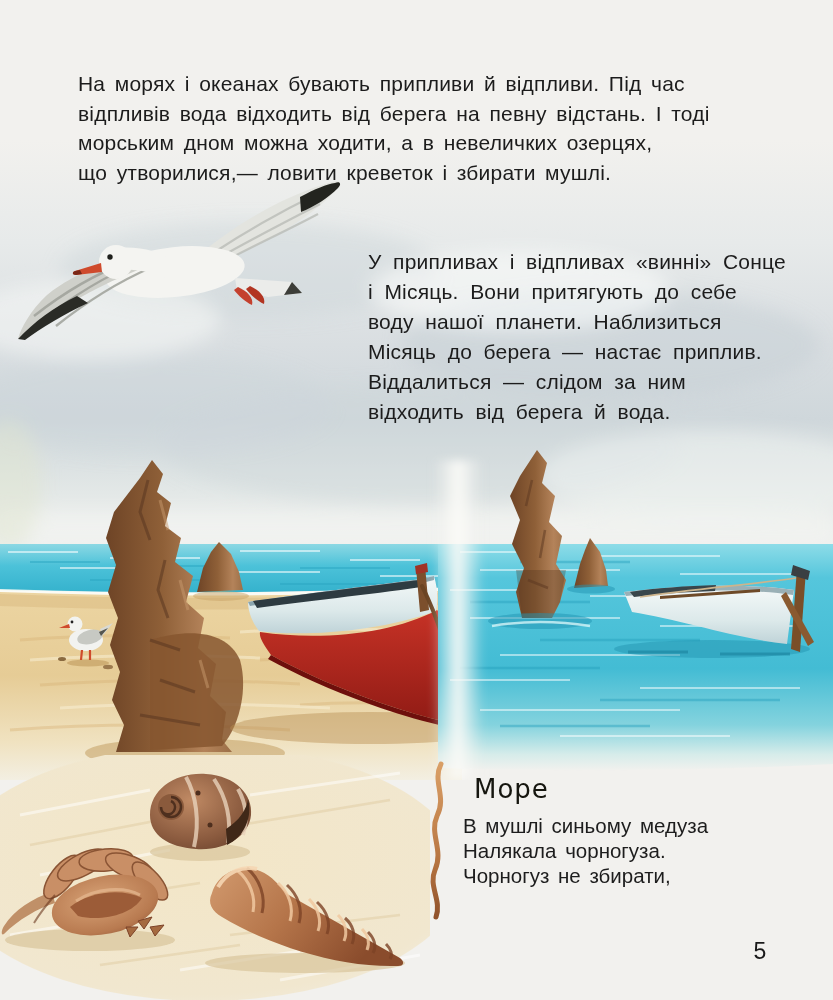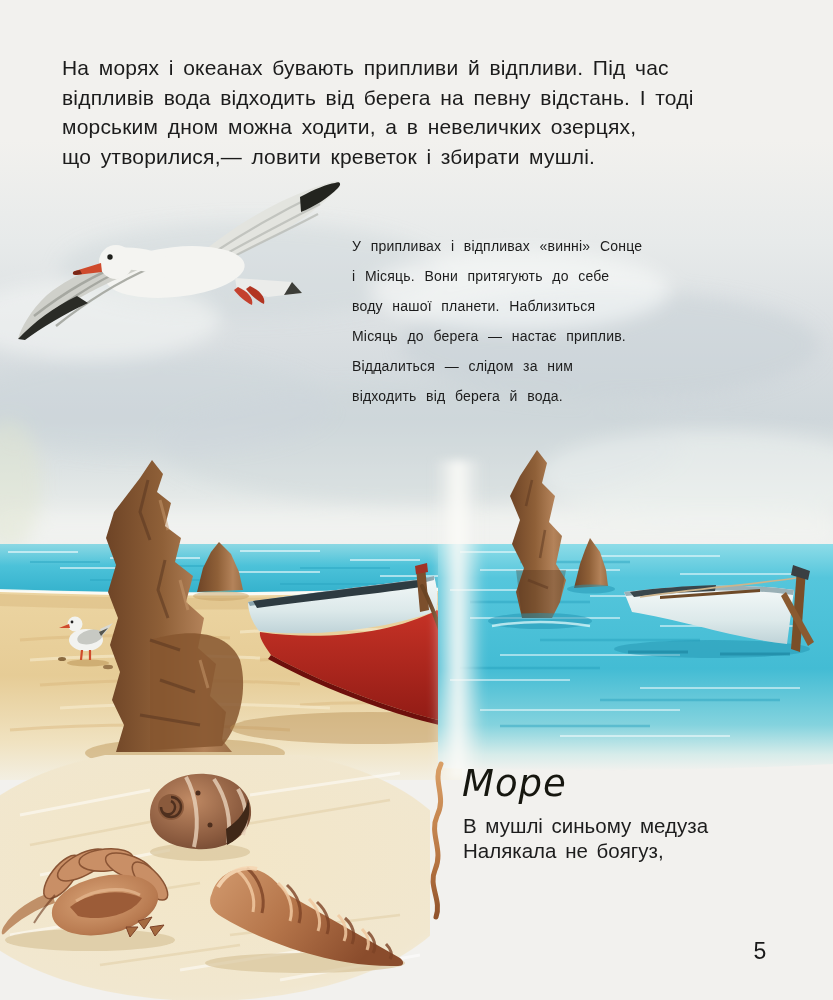--- a/index.html
+++ b/index.html
@@ -1,24 +1,24 @@
 <!DOCTYPE html>
 <html><head>
 <meta charset="utf-8">
 <style>
   html,body{margin:0;padding:0;}
   body{width:833px;height:1000px;background:#f2f1ee;font-family:"Liberation Sans",sans-serif;overflow:hidden;}
   .page{position:relative;width:833px;height:1000px;background:#f2f1ee;}
-  .para{position:absolute;color:#1c1c1c;white-space:pre-line;margin:0;}
+  .para{position:absolute;color:#1c1c1c;white-space:pre-line;margin:16px;}
   .para1{left:62px;top:53px;width:690px;font-size:21px;line-height:29.5px;word-spacing:3.5px;letter-spacing:.2px;z-index:5;}
-  .para2{left:352px;top:231px;width:460px;font-size:14px;line-height:30px;word-spacing:5.5px;letter-spacing:.2px;z-index:5;}
+  .para2{left:352px;top:231px;width:460px;font-size:21px;line-height:30px;word-spacing:5.5px;letter-spacing:.2px;z-index:5;}
   .scene{position:absolute;left:0;top:140px;width:833px;height:640px;z-index:1;}
   .shells{position:absolute;left:0;top:755px;width:430px;height:245px;z-index:2;}
   .poem{position:absolute;left:428px;top:758px;width:330px;z-index:6;}
-  .poem-title{position:absolute;left:34px;top:4px;margin:0;font-family:"DejaVu Sans",sans-serif;font-style:italic;font-weight:500;font-size:37px;letter-spacing:1px;color:#16160f;}
+  .poem-title{position:absolute;left:34px;top:4px;margin:12px;font-family:"DejaVu Sans",sans-serif;font-weight:500;font-size:26px;letter-spacing:1px;color:#16160f;}
   .poem-lines{position:absolute;left:35px;top:56px;font-size:20.5px;line-height:24.8px;color:#1d1d1d;word-spacing:3px;}
   .squiggle{position:absolute;left:0;top:2px;}
   .page-number{position:absolute;left:738px;top:938px;width:44px;text-align:center;font-size:23px;color:#1a1a1a;z-index:6;}
 </style>
 </head>
 <body>
 
 <div class="page">
 
   <p class="para para1">На морях і океанах бувають припливи й відпливи. Під час
@@ -305,19 +305,20 @@
           <stop offset="0" stop-color="#d89a5e"></stop>
             <stop offset="0.6" stop-color="#b5703a"></stop>
             <stop offset="1" stop-color="#8a4820"></stop>
         </linearGradient>
       </defs>
       <path d="M13,4 C4,22 19,36 9,56 C1,74 16,90 7,110 C0,126 14,140 8,157" stroke="url(#sqGrad)" stroke-width="5" fill="none" stroke-linecap="round" opacity="0.95"></path>
     </svg>
     <h2 class="poem-title">Море</h2>
     <div class="poem-lines">
       <div>В мушлі синьому медуза</div>
-      <div>Налякала не боягуз,</div>
+      <div>Налякала чорногуза.</div>
+      <div>Чорногуз не збирати,</div>
     </div>
   </div>
 
   <div class="page-number">5</div>
 
 </div>
 
 </body></html>

